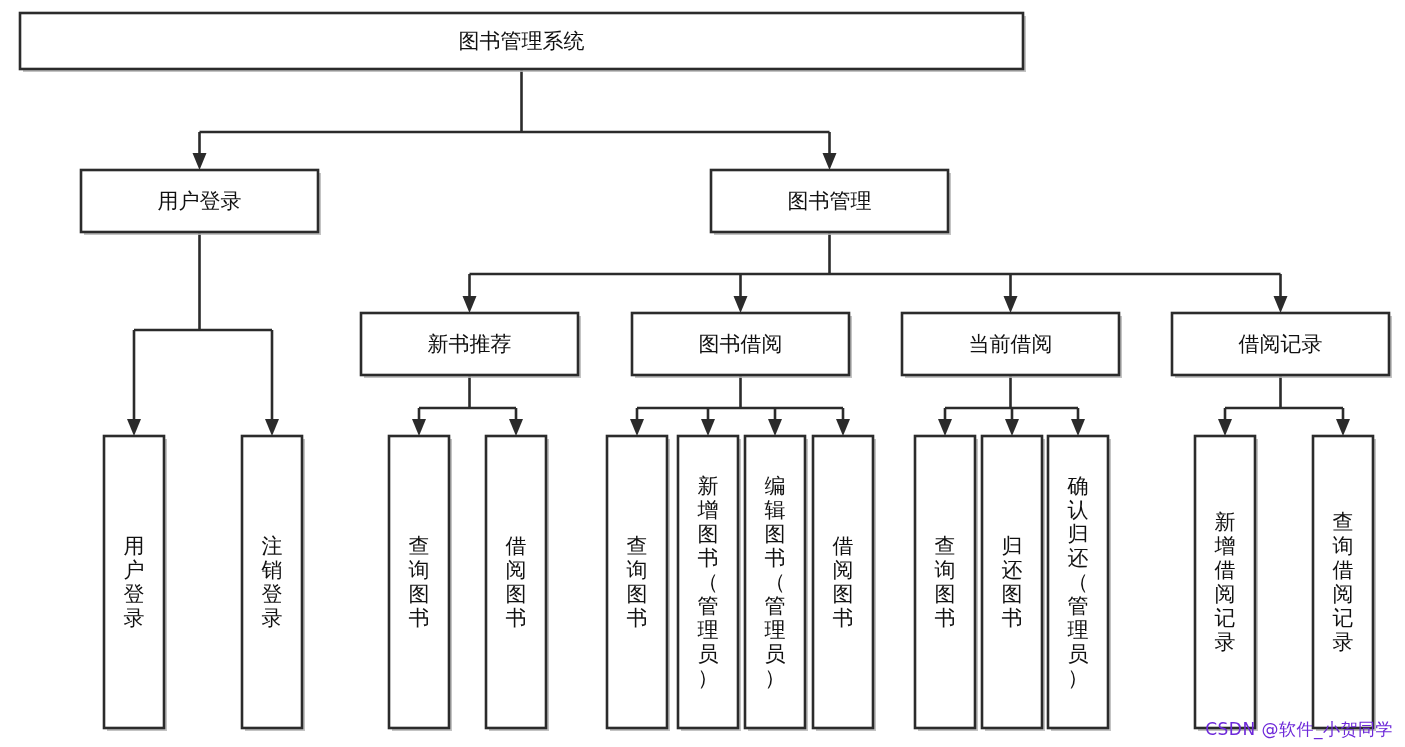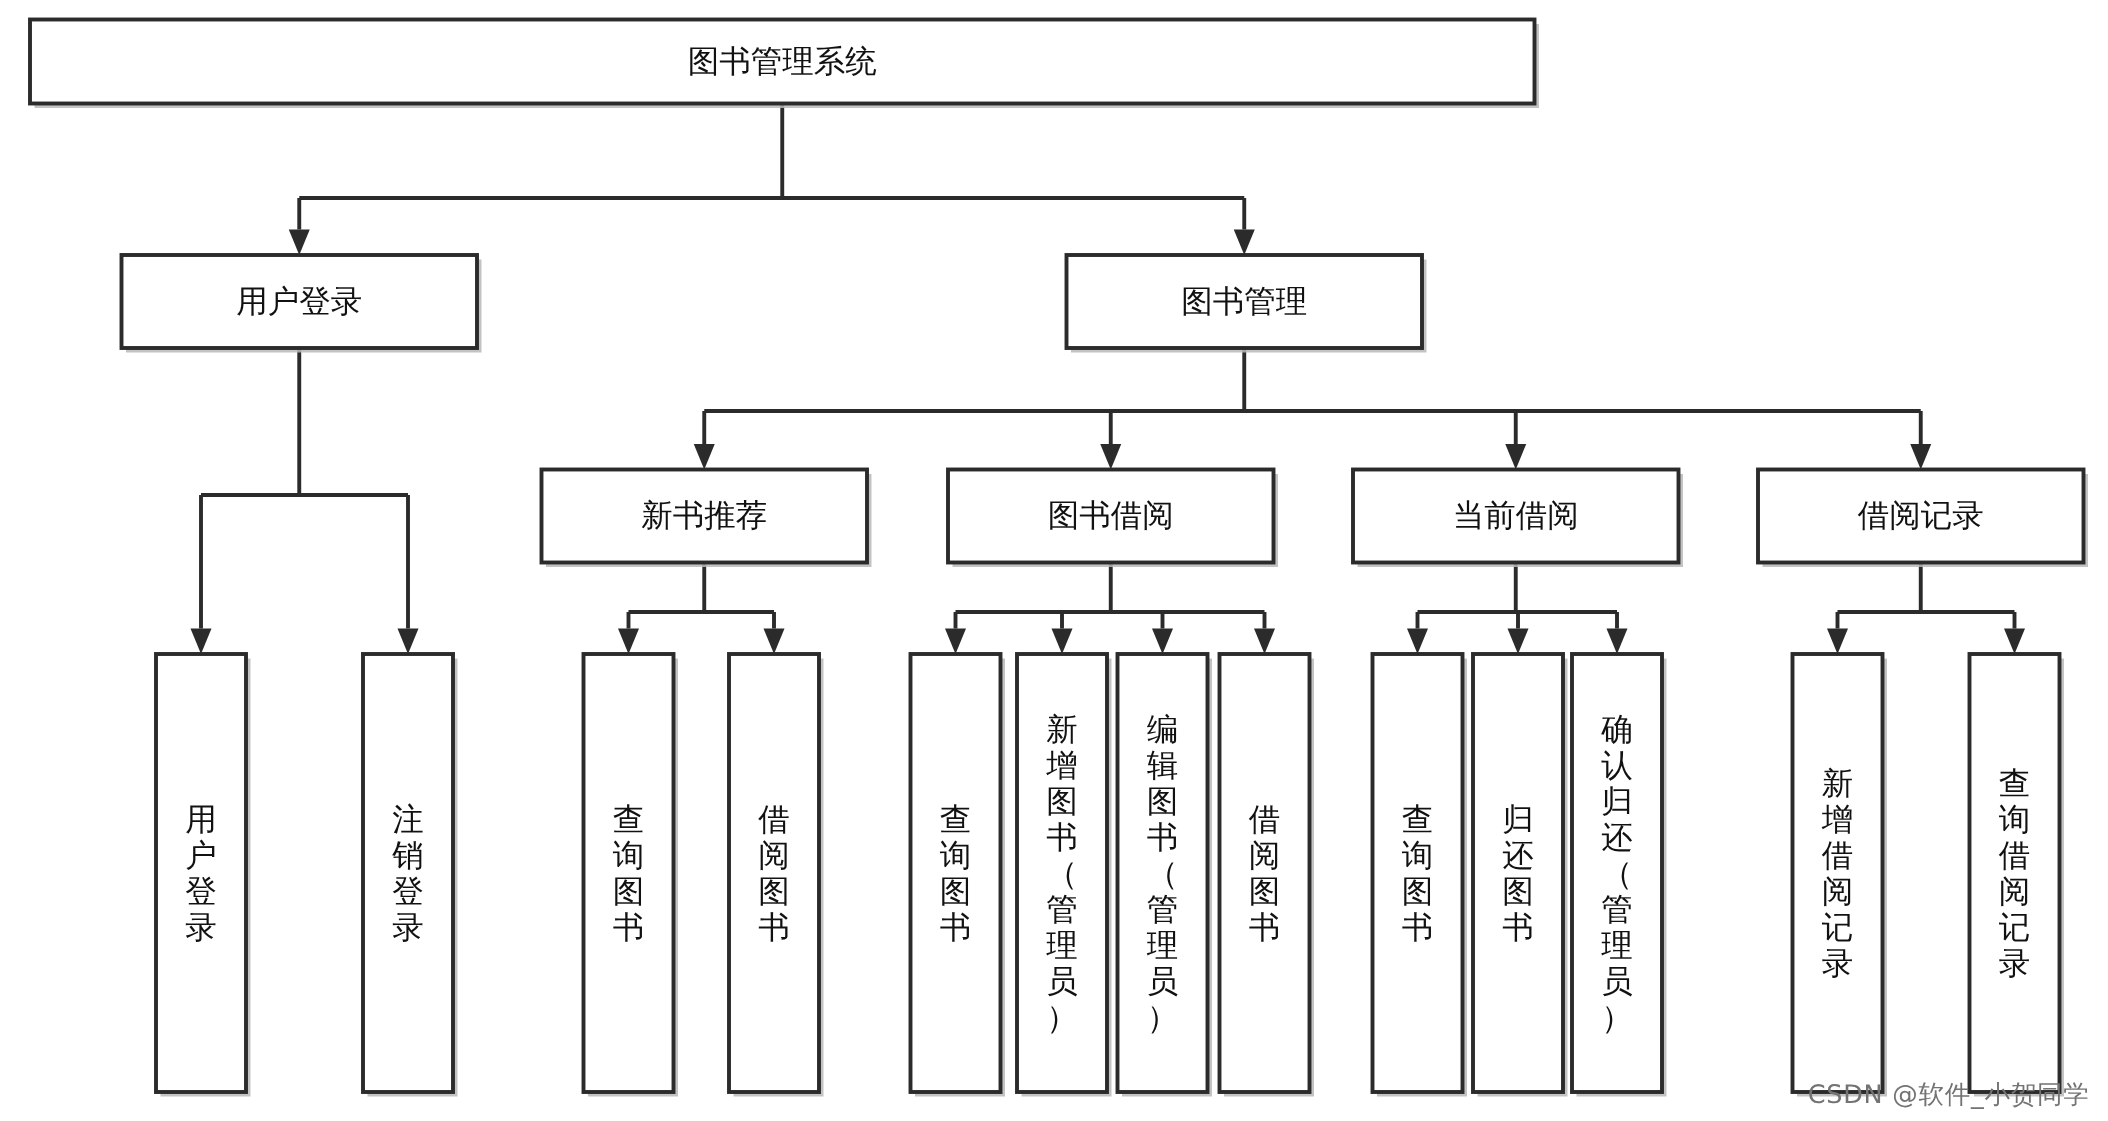--- a/index.html
+++ b/index.html
@@ -53,21 +53,21 @@
     font-family: "DejaVu Sans", "Liberation Sans", sans-serif;
     font-size: 21px;
     text-anchor: middle;
   }
   .watermark {
     position: absolute;
     right: 12px;
     bottom: 6px;
     font-family: "DejaVu Sans", "Liberation Sans", sans-serif;
     font-size: 17px;
-    color: #737373;
+    color: #6d28d9;
     white-space: nowrap;
     letter-spacing: 0.5px;
   }
 </style>
 </head>
 <body>
 
 <svg id="chart-root" viewBox="0 0 1405 747" xmlns="http://www.w3.org/2000/svg">
 
   <g id="connectors-layer">

